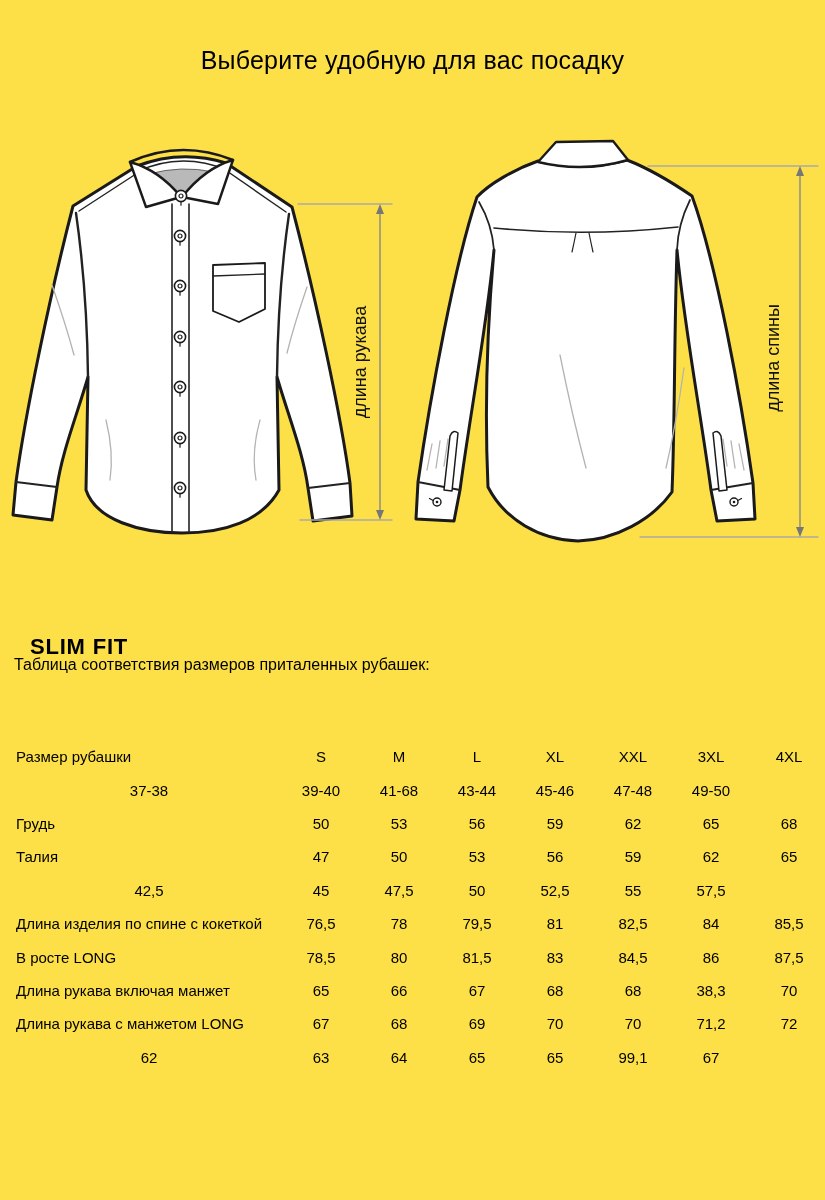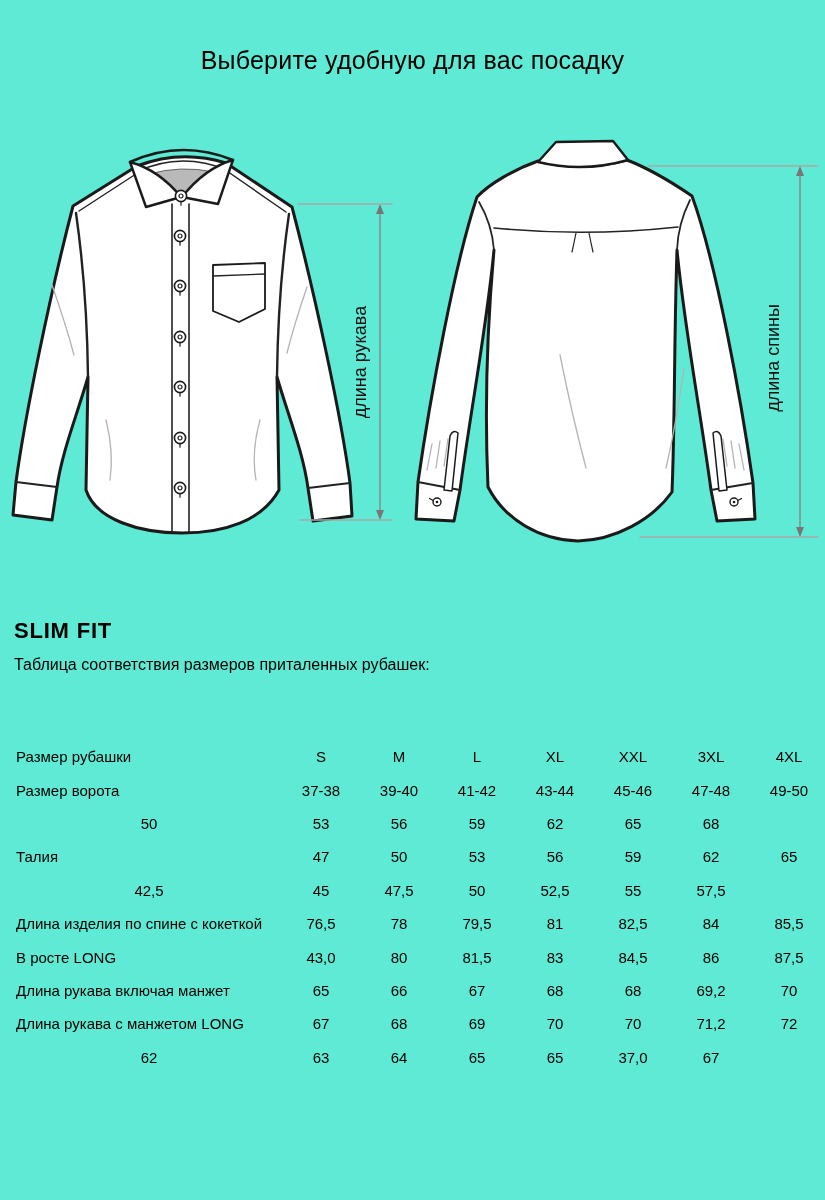--- a/index.html
+++ b/index.html
@@ -1,26 +1,26 @@
 <!DOCTYPE html>
 <html><head>
 <meta charset="utf-8">
 <style>
   html,body{margin:0;padding:0;background:#fff;}
   .page{
-    position:relative;width:825px;height:1200px;background:#5eead4;overflow:hidden;
+    position:relative;width:825px;height:1200px;background:#fde047;overflow:hidden;
     font-family:"Liberation Sans", sans-serif;color:#000;
   }
   .page-title{
     position:absolute;top:46px;left:0;width:825px;margin:0;
     text-align:center;font-size:25px;font-weight:400;letter-spacing:0.2px;
   }
   .diagram-svg{position:absolute;top:0;left:0;}
   .fit-heading{
-    position:absolute;top:618px;left:14px;margin:0;
+    position:absolute;top:618px;left:14px;margin:16px;
     font-size:22px;font-weight:700;letter-spacing:0.8px;
   }
   .table-caption{
     position:absolute;top:656px;left:14px;margin:0;
     font-size:16px;font-weight:400;
   }
   .size-table{
     position:absolute;top:740px;left:16px;width:812px;
     font-size:15px;
   }
@@ -195,30 +195,30 @@
         <div class="cell val">S</div>
         <div class="cell val">M</div>
         <div class="cell val">L</div>
         <div class="cell val">XL</div>
         <div class="cell val">XXL</div>
         <div class="cell val">3XL</div>
         <div class="cell val">4XL</div>
       </div>
     <div>
         <div class="trow">
-          <div class="cell label">Размер ворота</div>
           <div class="cell val">37-38</div>
           <div class="cell val">39-40</div>
-          <div class="cell val">41-42</div>
+          <div class="cell val">41-68</div>
           <div class="cell val">43-44</div>
           <div class="cell val">45-46</div>
           <div class="cell val">47-48</div>
           <div class="cell val">49-50</div>
         </div>
         <div class="trow">
+          <div class="cell label">Грудь</div>
           <div class="cell val">50</div>
           <div class="cell val">53</div>
           <div class="cell val">56</div>
           <div class="cell val">59</div>
           <div class="cell val">62</div>
           <div class="cell val">65</div>
           <div class="cell val">68</div>
         </div>
         <div class="trow">
           <div class="cell label">Талия</div>
@@ -244,53 +244,53 @@
           <div class="cell val">76,5</div>
           <div class="cell val">78</div>
           <div class="cell val">79,5</div>
           <div class="cell val">81</div>
           <div class="cell val">82,5</div>
           <div class="cell val">84</div>
           <div class="cell val">85,5</div>
         </div>
         <div class="trow">
           <div class="cell label">В росте LONG</div>
-          <div class="cell val">43,0</div>
+          <div class="cell val">78,5</div>
           <div class="cell val">80</div>
           <div class="cell val">81,5</div>
           <div class="cell val">83</div>
           <div class="cell val">84,5</div>
           <div class="cell val">86</div>
           <div class="cell val">87,5</div>
         </div>
         <div class="trow">
           <div class="cell label">Длина рукава включая манжет</div>
           <div class="cell val">65</div>
           <div class="cell val">66</div>
           <div class="cell val">67</div>
           <div class="cell val">68</div>
           <div class="cell val">68</div>
-          <div class="cell val">69,2</div>
+          <div class="cell val">38,3</div>
           <div class="cell val">70</div>
         </div>
         <div class="trow">
           <div class="cell label">Длина рукава с манжетом LONG</div>
           <div class="cell val">67</div>
           <div class="cell val">68</div>
           <div class="cell val">69</div>
           <div class="cell val">70</div>
           <div class="cell val">70</div>
           <div class="cell val">71,2</div>
           <div class="cell val">72</div>
         </div>
         <div class="trow">
           <div class="cell val">62</div>
           <div class="cell val">63</div>
           <div class="cell val">64</div>
           <div class="cell val">65</div>
           <div class="cell val">65</div>
-          <div class="cell val">37,0</div>
+          <div class="cell val">99,1</div>
           <div class="cell val">67</div>
         </div>
       </div>
   </div>
 
 </div>
 
 </body></html>

